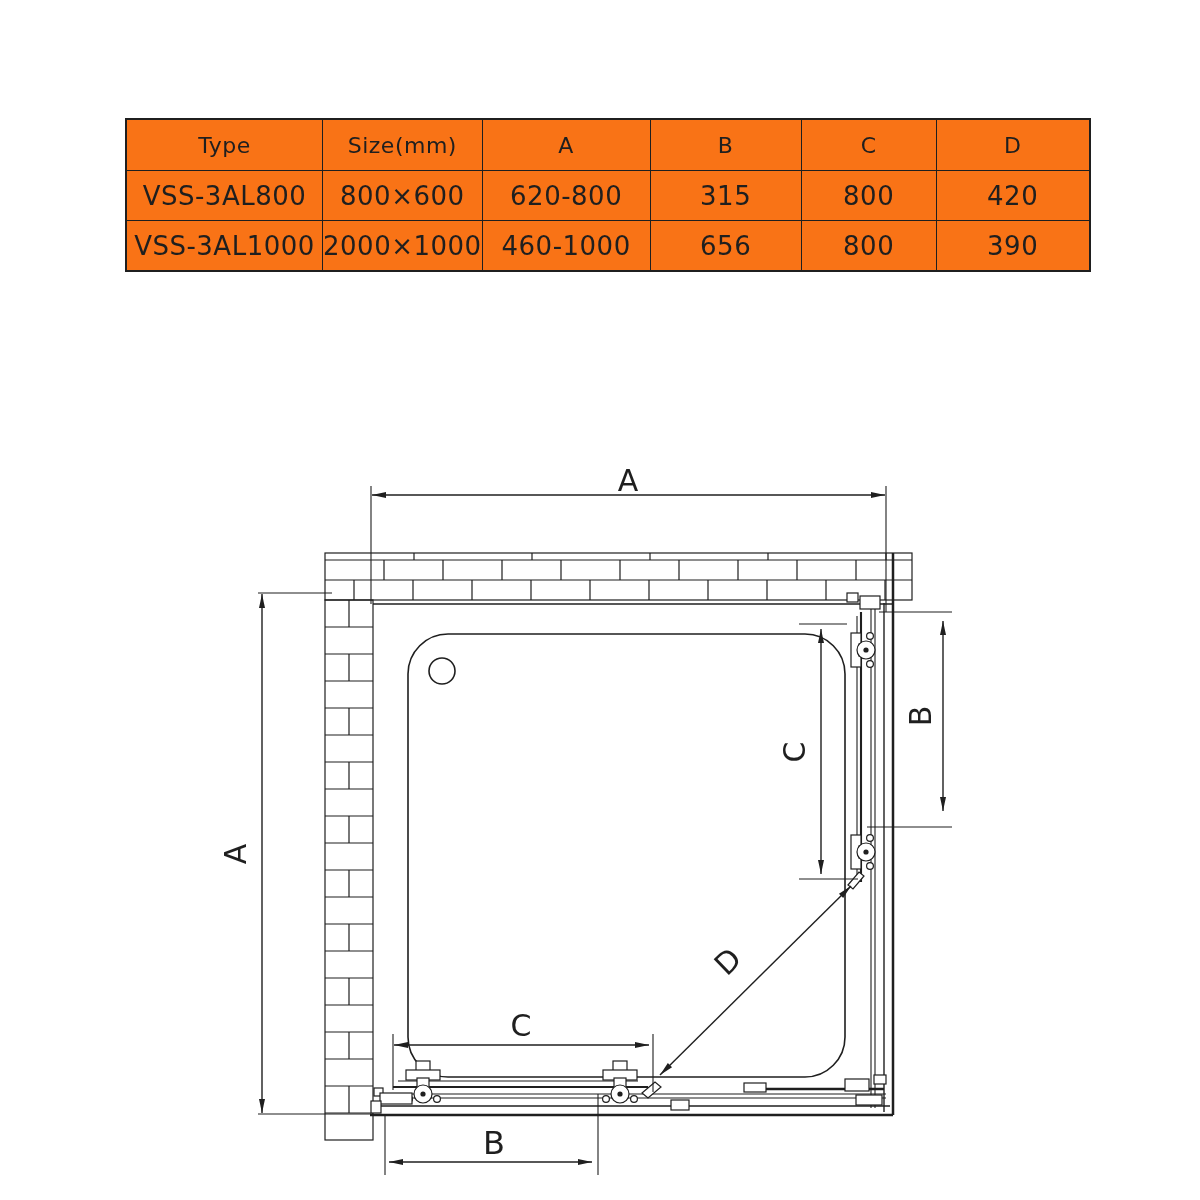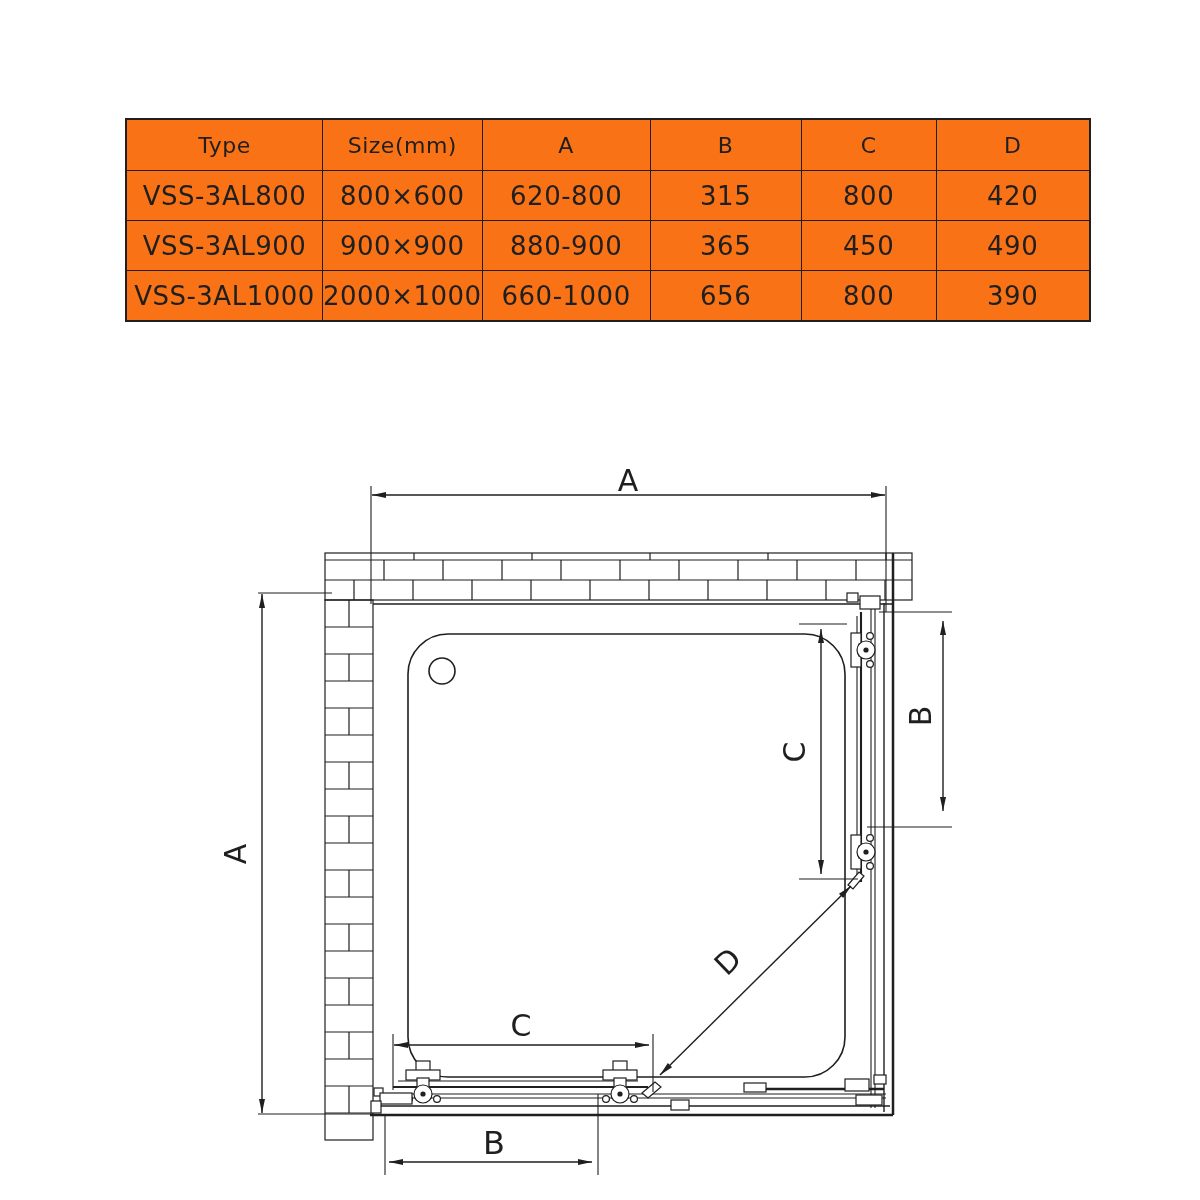--- a/index.html
+++ b/index.html
@@ -40,31 +40,23 @@
     </tr>
     <tr class="row">
       <td>VSS-3AL800</td>
       <td>800×600</td>
       <td>620-800</td>
       <td>315</td>
       <td>800</td>
       <td>420</td>
     </tr>
     <tr class="row">
-      <td>VSS-3AL900</td>
-      <td>900×900</td>
-      <td>880-900</td>
-      <td>365</td>
-      <td>450</td>
-      <td>490</td>
-    </tr>
-    <tr class="row">
       <td>VSS-3AL1000</td>
       <td>2000×1000</td>
-      <td>660-1000</td>
+      <td>460-1000</td>
       <td>656</td>
       <td>800</td>
       <td>390</td>
     </tr>
   </tbody>
     </table>
 </div>
 
 <svg class="draw" width="1200" height="1200" viewBox="0 0 1200 1200">
   <defs>

